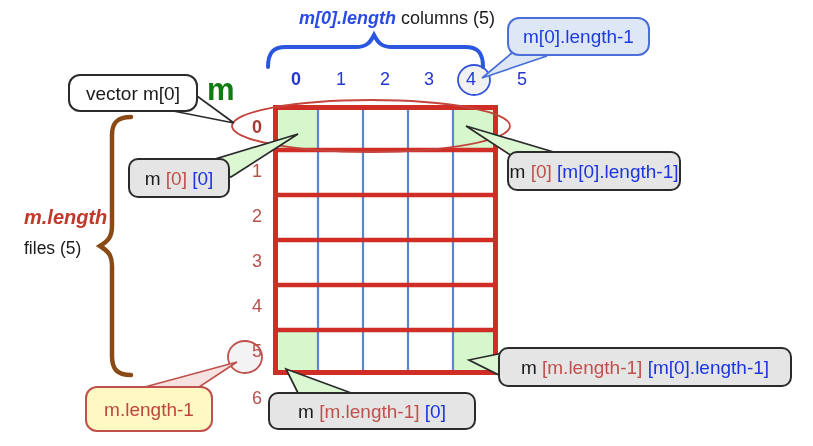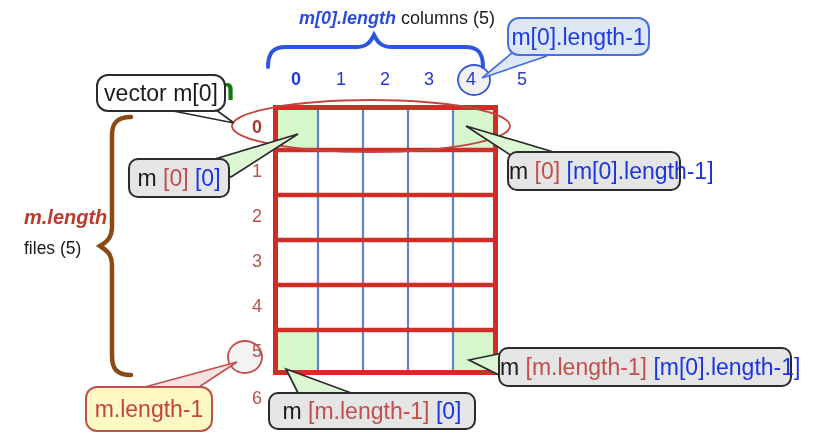--- a/index.html
+++ b/index.html
@@ -14,23 +14,23 @@
   .mname{left:207px;top:72px;font-size:31px;font-weight:bold;color:#117a11;}
   
   .colnum{top:69px;width:22px;text-align:center;font-size:18px;color:#2437d2;}
   .colnum.bold{font-weight:bold;}
   .rownum{left:244px;width:26px;text-align:center;font-size:18px;color:#b5524b;}
   .rownum.bold{font-weight:bold;color:#a33b31;}
   
   .side-accent{left:24px;top:206px;font-size:20px;font-weight:bold;font-style:italic;color:#c0392b;}
   .side-rest{left:24px;top:238px;font-size:17.5px;color:#1b1b1b;}
   
-  .co{box-sizing:border-box;text-align:center;white-space:nowrap;font-size:23px;}
+  .co{box-sizing:border-box;text-align:center;white-space:nowrap;font-size:19px;}
   .co-white{left:68px;top:74px;width:130px;height:38px;line-height:35px;background:#fff;
-            border:2px solid #2b2b2b;border-radius:12px;color:#1b1b1b;margin-left:28px;}
+            border:2px solid #2b2b2b;border-radius:12px;color:#1b1b1b;}
   .co-blue{left:507px;top:17px;width:143px;height:39px;line-height:36px;background:#dde7f6;
            border:2px solid #4a6fd8;border-radius:12px;color:#1d3ce0;}
   .co-pink{left:85px;top:386px;width:128px;height:46px;line-height:43px;background:#fef9c3;
            border:2px solid #c0504d;border-radius:12px;color:#c0453f;}
   .co-green{background:#e5e5e5;border:2px solid #2b2b2b;border-radius:10px;color:#1b1b1b;}
   .co-g1{left:128px;top:158px;width:102px;height:40px;line-height:37px;}
   .co-g2{left:507px;top:151px;width:174px;height:40px;line-height:37px;}
   .co-g3{left:498px;top:347px;width:294px;height:40px;line-height:37px;}
   .co-g4{left:268px;top:392px;width:208px;height:38px;line-height:35px;}
   .c-black{color:#1b1b1b;} .c-red{color:#c0504d;} .c-blue{color:#1b35e0;}

